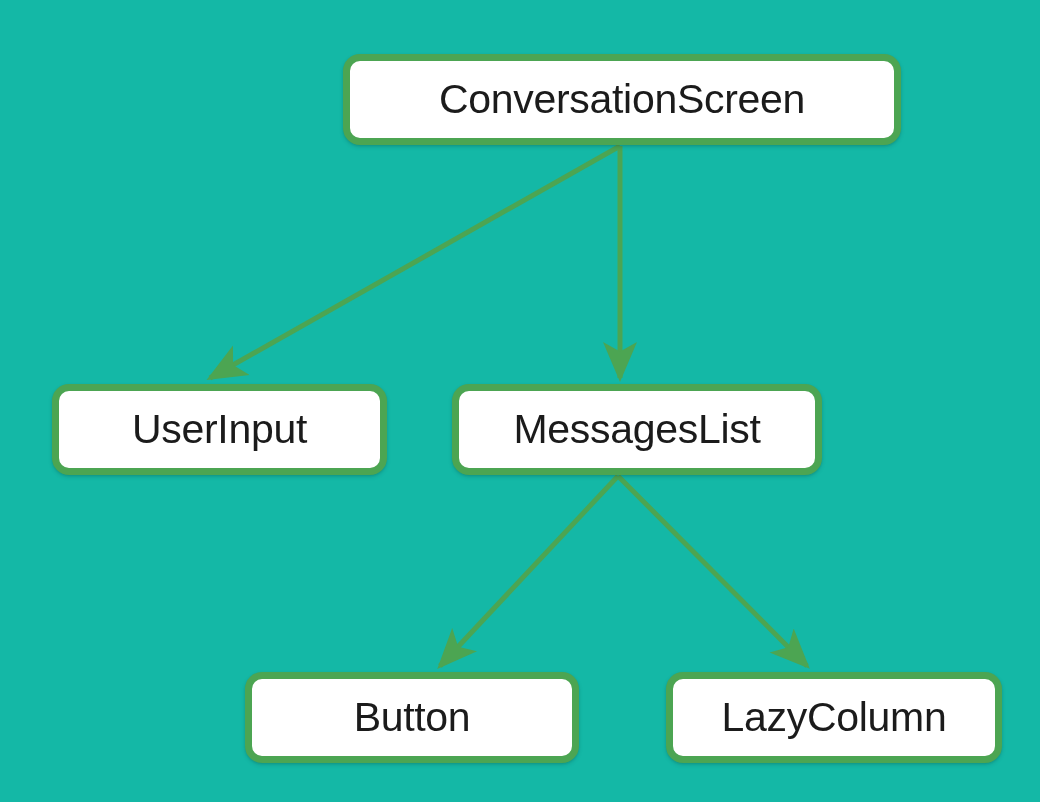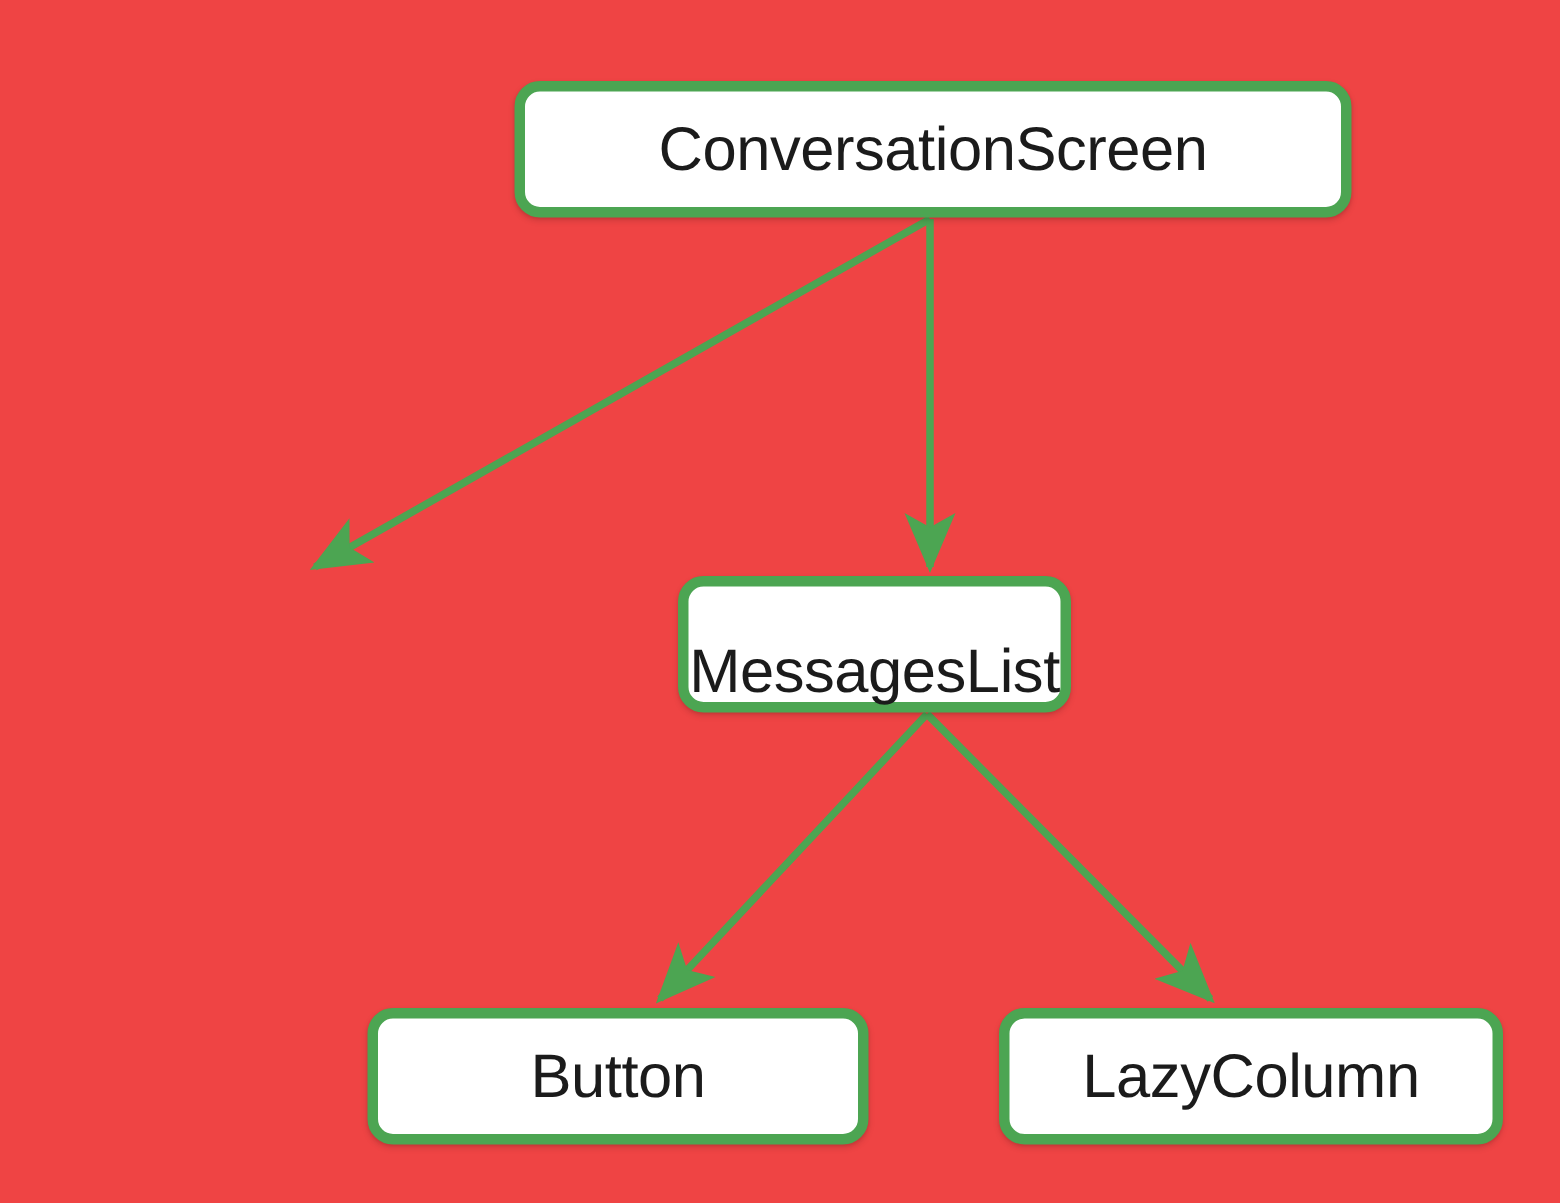--- a/index.html
+++ b/index.html
@@ -11,21 +11,21 @@
     width: 1040px;
     height: 802px;
     background: #ffffff;
     font-family: "Liberation Sans", sans-serif;
     overflow: hidden;
   }
   #diagram-canvas {
     position: relative;
     width: 1040px;
     height: 802px;
-    background: #ef4444;
+    background: #14b8a6;
   }
   #edge-layer {
     position: absolute;
     top: 0;
     left: 0;
     width: 1040px;
     height: 802px;
   }
   .node-box {
     position: absolute;
@@ -44,21 +44,21 @@
     font-size: 41px;
     font-weight: 400;
     color: #1b1b1b;
     letter-spacing: -0.3px;
     line-height: 1;
     white-space: nowrap;
     user-select: none;
   }
   .node-conversationscreen { left: 343px; top: 54px;  width: 558px; height: 91px; }
   .node-userinput         { left: 52px;  top: 384px; width: 335px; height: 91px; }
-  .node-messageslist      { left: 452px; top: 384px; width: 262px; height: 91px; align-items: flex-end; }
+  .node-messageslist      { left: 452px; top: 384px; width: 370px; height: 91px; }
   .node-button            { left: 245px; top: 672px; width: 334px; height: 91px; align-items: center; }
   .node-lazycolumn        { left: 666px; top: 672px; width: 336px; height: 91px; text-align: center; }
 </style>
 </head>
 <body>
 
 <div id="diagram-canvas">
 
   <svg id="edge-layer" viewBox="0 0 1040 802" width="1040" height="802" xmlns="http://www.w3.org/2000/svg">
     <defs>
@@ -73,20 +73,23 @@
 
     <line x1="618" y1="476" x2="440" y2="666" stroke="#4CA552" stroke-width="5" marker-end="url(#arrow-green)"></line>
 
     <line x1="618" y1="476" x2="807" y2="666" stroke="#4CA552" stroke-width="5" marker-end="url(#arrow-green)"></line>
   </svg>
 
   <div class="node-box node-conversationscreen">
     <span class="node-label">ConversationScreen</span>
   </div>
 
+  <div class="node-box node-userinput">
+    <span class="node-label">UserInput</span>
+  </div>
 
   <div class="node-box node-messageslist">
     <span class="node-label">MessagesList</span>
   </div>
 
   <div class="node-box node-button">
     <span class="node-label">Button</span>
   </div>
 
   <div class="node-box node-lazycolumn">

